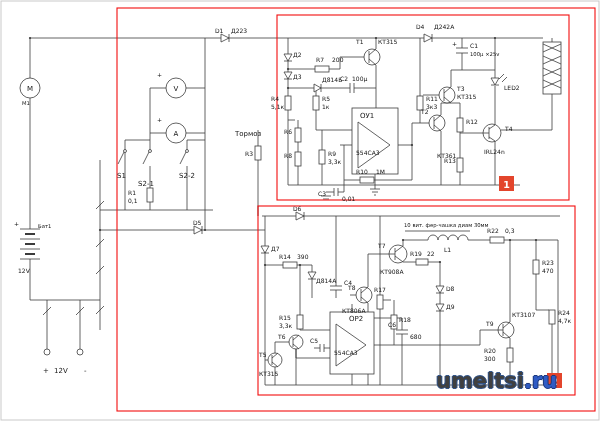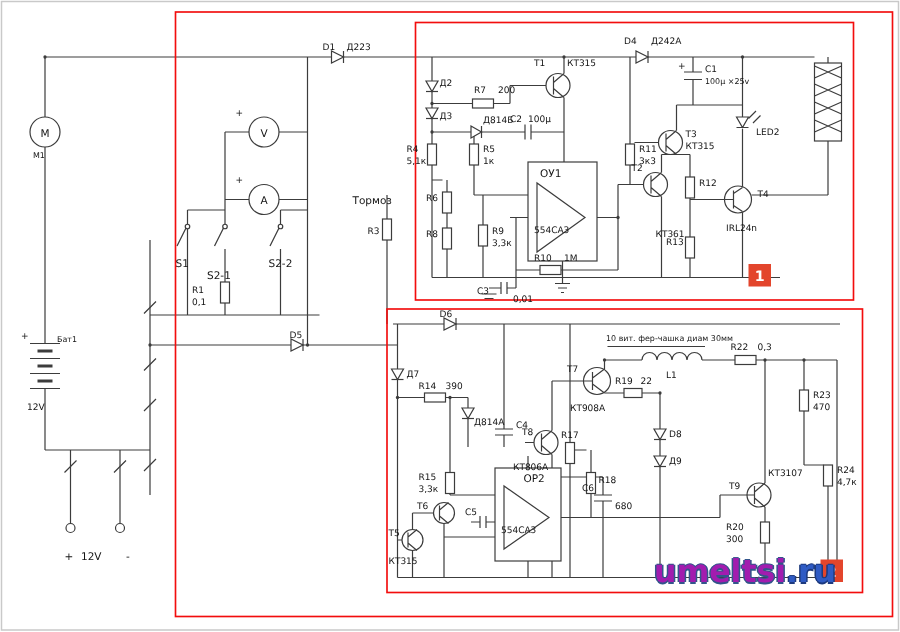--- a/index.html
+++ b/index.html
@@ -13,21 +13,21 @@
   svg text.mid{text-anchor:middle;}
   .w{fill:none;stroke:#3c3c3c;stroke-width:0.8;}
   .wb{fill:none;stroke:#3c3c3c;stroke-width:2;}
   .sym{fill:#ffffff;stroke:#3c3c3c;stroke-width:0.8;}
   .dot{fill:#3c3c3c;stroke:none;}
   .red{fill:none;stroke:#f20d0d;stroke-width:1.1;}
   .frame{fill:none;stroke:#c9c9c9;stroke-width:1;}
   .badge{fill:#e3452c;stroke:none;}
   .watermark{position:absolute;left:436px;top:371px;font-size:21px;font-weight:bold;line-height:1;
              letter-spacing:0px;white-space:nowrap;}
-  .wm-main{color:#a21caf;text-shadow:-1px 0 0 #33568b,1px 0 0 #33568b,0 -1px 0 #33568b,0 1px 0 #33568b;}
+  .wm-main{color:#404040;text-shadow:-1px 0 0 #33568b,1px 0 0 #33568b,0 -1px 0 #33568b,0 1px 0 #33568b;}
   .wm-ru{color:#2f5bc4;text-shadow:-1px 0 0 #1d3a7e,1px 0 0 #1d3a7e,0 -1px 0 #1d3a7e,0 1px 0 #1d3a7e;margin-top:11px;}
 </style>
 </head>
 <body>
 
 <div class="page">
 <svg width="600" height="421" viewBox="0 0 600 421">
 
   <rect class="frame" x="1" y="1" width="598" height="419"></rect>
 

